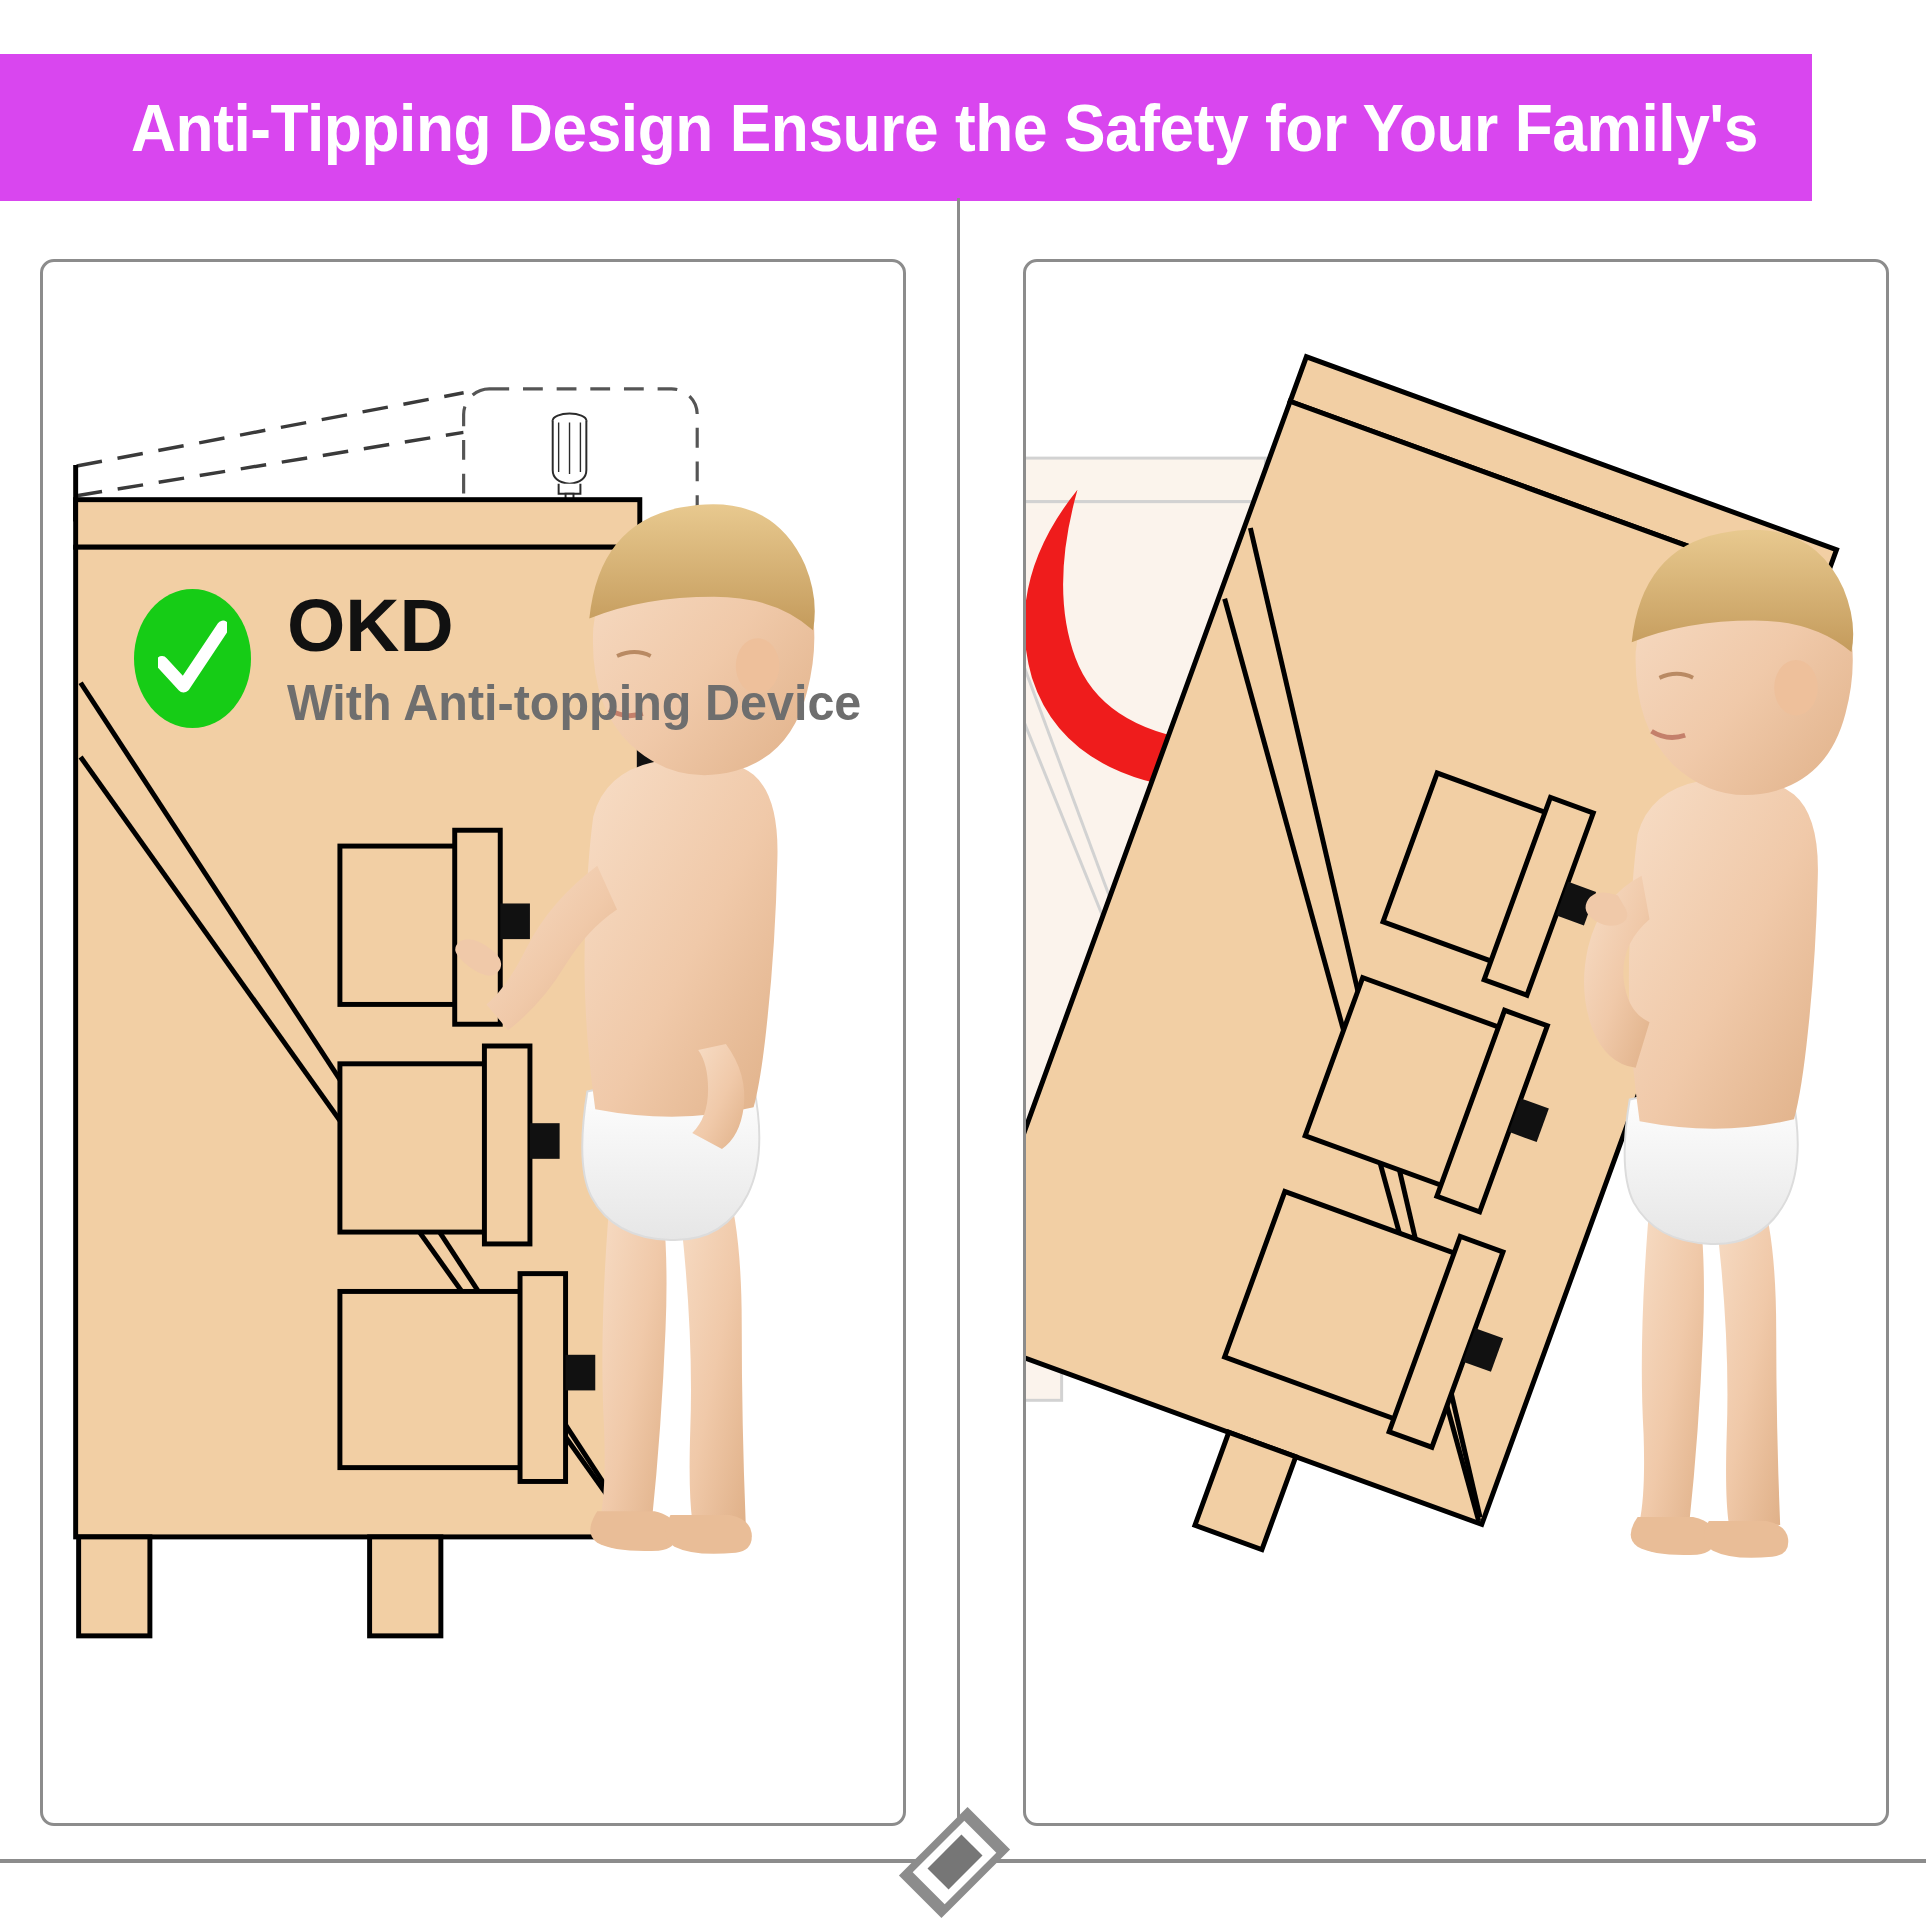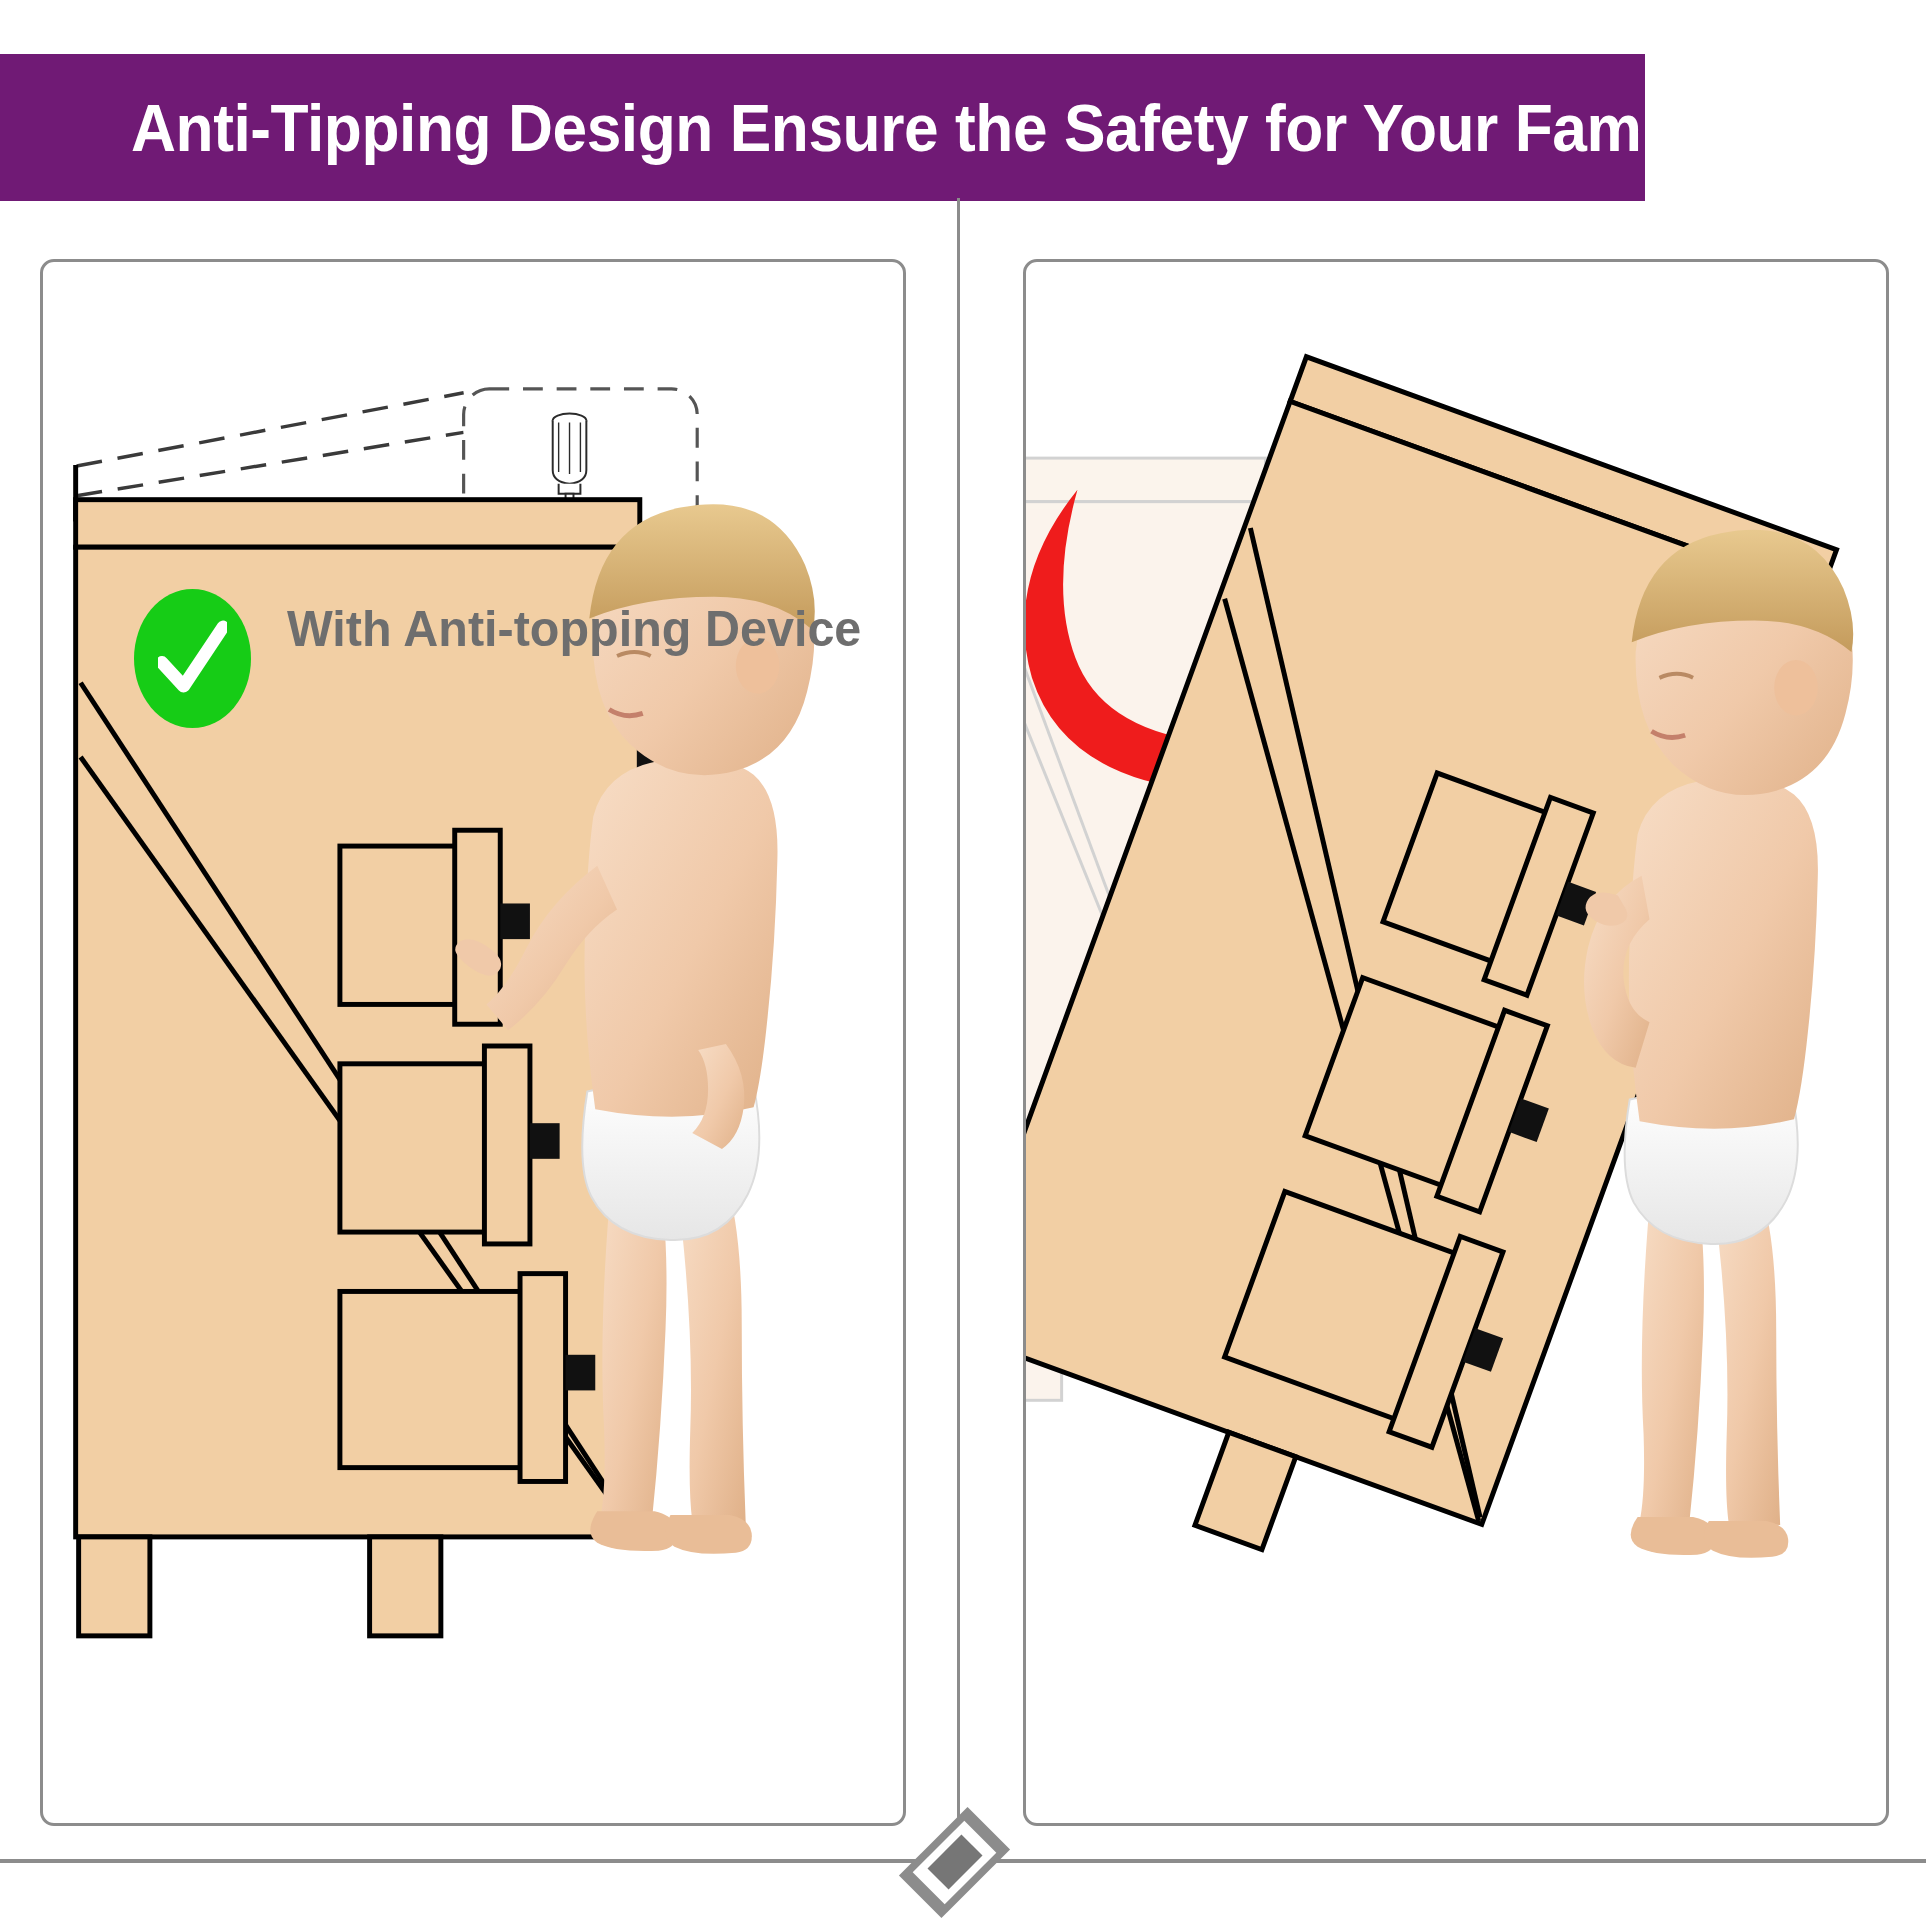--- a/index.html
+++ b/index.html
@@ -7,22 +7,22 @@
     width:1927px; height:1927px;
     background:#ffffff;
     font-family:"Liberation Sans", sans-serif;
     position:relative;
     overflow:hidden;
   }
   #stage { position:absolute; inset:0; }
 
   
   .header-bar{
-    position:absolute; left:0; top:54px; width:1645px; height:147px;
-    background:#701a75;
+    position:absolute; left:0; top:54px; width:1812px; height:147px;
+    background:#d946ef;
     display:flex; align-items:center;
   }
   .header-title{
     color:#ffffff;
     font-size:67px;
     font-weight:bold;
     letter-spacing:-0.5px;
     margin-left:131px;
     white-space:nowrap;
     transform:scaleX(0.93);
@@ -244,20 +244,21 @@
       </g>
     </svg>
 
     <div class="badge-row" id="badge-left">
       <div class="badge-circle ok">
         <svg class="check-mark" viewBox="0 0 70 82">
           <path d="M 4 44 L 26 68 L 66 8" stroke="#ffffff" stroke-width="13" fill="none" stroke-linecap="round" stroke-linejoin="round"></path>
         </svg>
       </div>
       <div class="badge-text">
+        <div class="badge-title ok">OKD</div>
         <div class="badge-sub ok">With Anti-topping Device</div>
       </div>
     </div>
   </div>
 
   <div class="panel" id="panel-right">
 
     <svg class="art" viewBox="0 0 875 1583">
 
       <g opacity="0.75">

